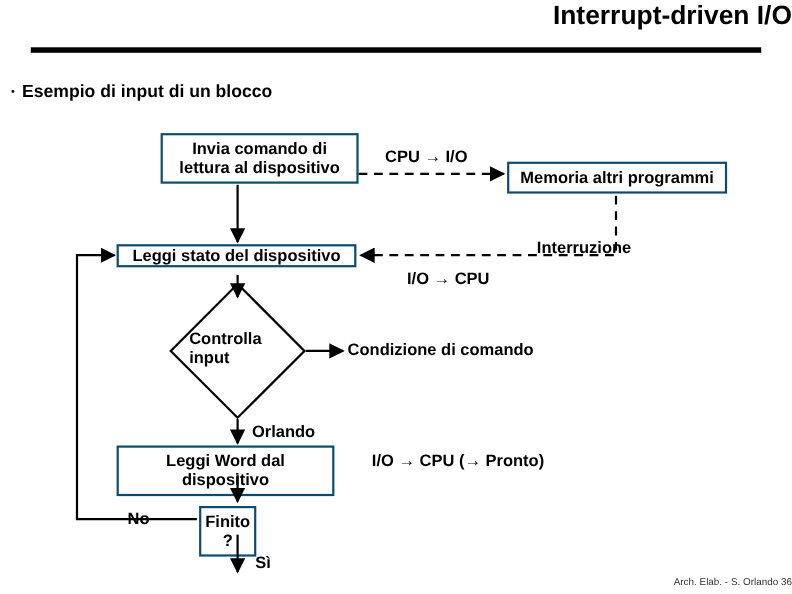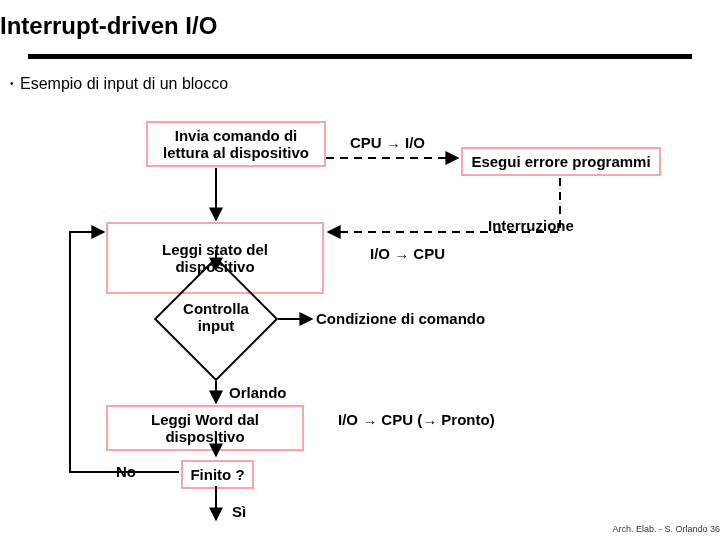--- a/index.html
+++ b/index.html
@@ -1,45 +1,45 @@
 <!DOCTYPE html>
 <html><head>
 <meta charset="utf-8">
 <style>
 *{margin:0;padding:0;box-sizing:border-box}
 body{width:720px;height:540px;background:#fff;font-family:Arial,Helvetica,sans-serif;position:relative;overflow:hidden}
-.title{text-align:left;font-size:24px;font-weight:bold;padding-top:12px}
+.title{text-align:right;font-size:24px;font-weight:bold;padding-top:1px}
 .hr{width:664px;height:5px;background:#000;margin:14px auto 0}
-.subtitle{position:absolute;left:20px;top:75px;font-size:16px;font-weight:normal}
+.subtitle{position:absolute;left:20px;top:75px;font-size:16px;font-weight:bold}
 .bullet{position:absolute;left:10px;top:78px;font-size:10px}
 .el{position:absolute;font-size:15px;font-weight:bold}
-.box{border:2px solid #fca5a5;background:#fff;text-align:center;padding:4px 6px;display:flex;flex-direction:column;justify-content:center;align-items:center}
+.box{border:2px solid #0c4a6e;background:#fff;text-align:center;padding:4px 6px;display:flex;flex-direction:column;justify-content:center;align-items:center}
 .diamond{width:88px;height:88px;position:absolute;transform:rotate(45deg);border:2px solid #000}
-.diamond-txt{position:absolute;text-align:center;font-size:15px;font-weight:bold;width:88px}
+.diamond-txt{position:absolute;text-align:left;font-size:15px;font-weight:bold;width:88px}
 .foot{position:absolute;right:0;bottom:6px;font-size:9px;color:#333}
 svg.ov{position:absolute;left:0;top:0;width:720px;height:540px;pointer-events:none}
 </style>
 </head>
 <body>
 
 <div class="title">Interrupt-driven I/O</div>
 <div class="hr"></div>
 <div class="bullet">•</div>
 <div class="subtitle">Esempio di input di un blocco</div>
 
 <div class="el box" style="left:146px;top:121px;width:180px">
   <div>Invia comando di</div>
   <div>lettura al dispositivo</div>
 </div>
 
 <div class="el" style="left:350px;top:134px">CPU → I/O</div>
 
-<div class="el box" style="left:461px;top:147px;width:200px;padding:4px">Esegui errore programmi</div>
+<div class="el box" style="left:461px;top:147px;width:200px;padding:4px">Memoria altri programmi</div>
 
-<div class="el box" style="left:106px;top:222px;width:218px;padding:17px">Leggi stato del dispositivo</div>
+<div class="el box" style="left:106px;top:222px;width:218px;padding:0">Leggi stato del dispositivo</div>
 
 <div class="el" style="left:488px;top:217px">Interruzione</div>
 
 <div class="el" style="left:370px;top:245px">I/O → CPU</div>
 
 <div class="diamond" style="left:172px;top:275px"></div>
 <div class="diamond-txt" style="left:172px;top:300px">
   <div>Controlla</div>
   <div>input</div>
 </div>
@@ -47,21 +47,21 @@
 <div class="el" style="left:316px;top:310px">Condizione di comando</div>
 
 <div class="el" style="left:229px;top:384px">Orlando</div>
 
 <div class="el box" style="left:106px;top:405px;width:198px;padding:4px">Leggi Word dal dispositivo</div>
 
 <div class="el" style="left:338px;top:411px">I/O → CPU (→ Pronto)</div>
 
 <div class="el" style="left:116px;top:463px">No</div>
 
-<div class="el box" style="left:181px;top:460px;width:73px;padding:4px">Finito ?</div>
+<div class="el box" style="left:181px;top:460px;width:52px;padding:4px">Finito ?</div>
 
 <div class="el" style="left:232px;top:503px">Sì</div>
 
 <div class="foot">Arch. Elab. - S. Orlando 36</div>
 
 <svg class="ov">
 <defs>
   <marker id="ah" viewBox="0 0 10 10" refX="9" refY="5" markerWidth="7" markerHeight="7" orient="auto">
         <path d="M0 0 L10 5 L0 10 z" fill="#000"></path>
       </marker>

